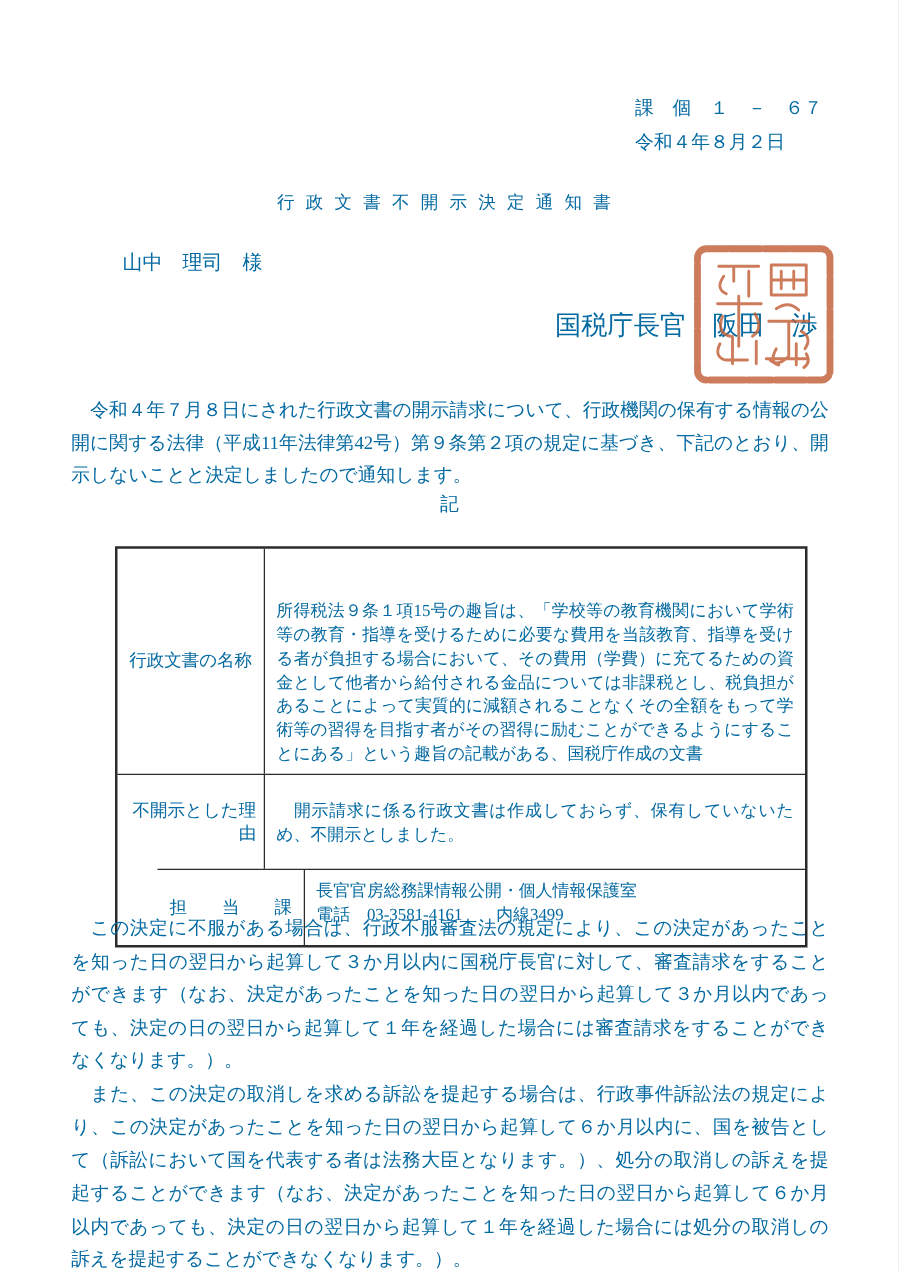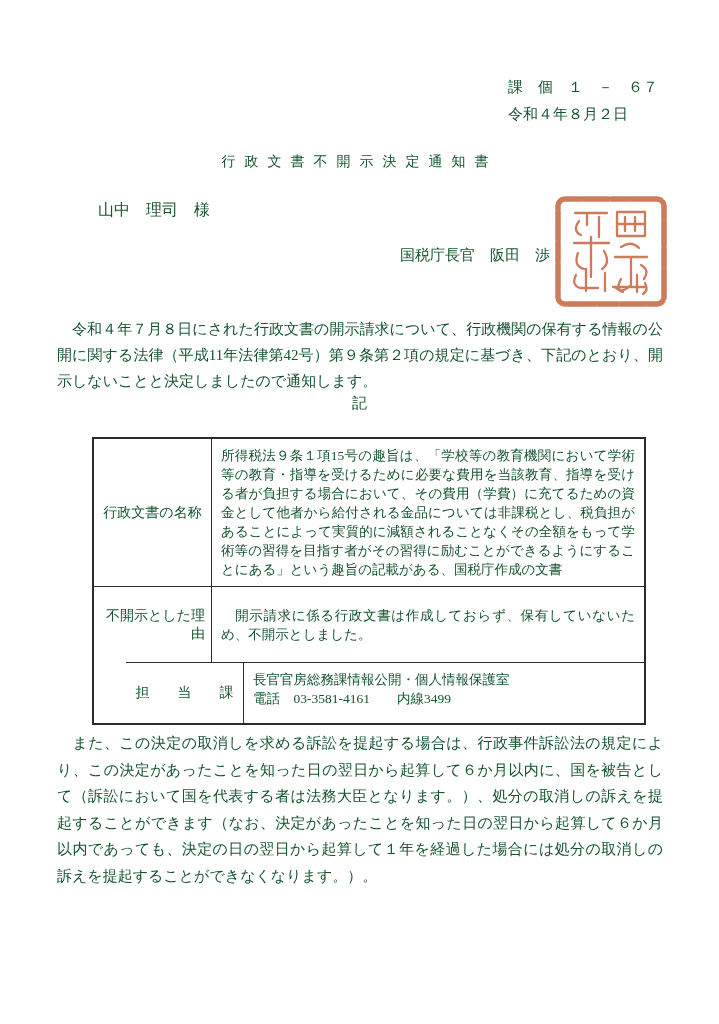--- a/index.html
+++ b/index.html
@@ -2,41 +2,41 @@
 <html><head>
 <meta charset="utf-8">
 <style>
   html,body { margin:0; padding:0; background:#d9d9d9; }
   .page {
     position:relative;
     width:719px; height:1024px;
     margin:0 auto;
     background:#ffffff;
     font-family:"Liberation Serif","DejaVu Serif",serif;
-    color:#14532d;
+    color:#0369a1;
     overflow:hidden;
   }
   .ref-block {
     position:absolute; top:74px; left:508px;
     font-size:15px; line-height:27px;
     white-space:nowrap;
   }
   .doc-title {
     position:absolute; top:153px; left:0; width:100%;
     text-align:center;
     font-size:14px; letter-spacing:9px;
     white-space:nowrap;
   }
   .addressee {
     position:absolute; top:200px; left:98px;
     font-size:16px;
   }
   .issuer {
-    position:absolute; top:246px; left:400px;
-    font-size:15px; white-space:nowrap;
+    position:absolute; top:246px; left:444px;
+    font-size:21px; white-space:nowrap;
   }
   .seal {
     position:absolute; top:191px; left:551px;
     width:120px; height:120px;
   }
   .intro {
     position:absolute; top:316px; left:57px; width:606px;
     font-size:15px; line-height:26px;
     text-align:justify;
   }
@@ -61,21 +61,21 @@
     box-sizing:border-box;
     padding:4px 6px;
   }
   .t-value {
     flex:1 1 auto;
     padding:7px 9px;
     line-height:19px;
     text-align:justify;
     box-sizing:border-box;
   }
-  .t-row-name  .t-value { min-height:129px; }
+  .t-row-name  .t-value { min-height:129px;margin-top:33px; }
   .t-row-reason{ min-height:75px; }
   .t-row-reason .t-value { display:flex; flex-direction:column; justify-content:center; }
   .t-row-section{ min-height:60px;margin-left:32px; }
   .t-row-section .t-value { display:flex; flex-direction:column; justify-content:flex-start; }
   .appeals {
     position:absolute; top:730px; left:57px; width:606px;
     font-size:15px; line-height:26.5px;
     text-align:justify;
   }
   .appeals p { margin:0; }
@@ -130,16 +130,17 @@
     <div class="t-row t-row-section">
       <div class="t-label">担　　当　　課</div>
       <div class="t-value">
         <span>長官官房総務課情報公開・個人情報保護室</span>
         <span>電話　03-3581-4161　　内線3499</span>
       </div>
     </div>
   </div>
 
   <div class="appeals">
+    <p>　この決定に不服がある場合は、行政不服審査法の規定により、この決定があったことを知った日の翌日から起算して３か月以内に国税庁長官に対して、審査請求をすることができます（なお、決定があったことを知った日の翌日から起算して３か月以内であっても、決定の日の翌日から起算して１年を経過した場合には審査請求をすることができなくなります。）。</p>
     <p>　また、この決定の取消しを求める訴訟を提起する場合は、行政事件訴訟法の規定により、この決定があったことを知った日の翌日から起算して６か月以内に、国を被告として（訴訟において国を代表する者は法務大臣となります。）、処分の取消しの訴えを提起することができます（なお、決定があったことを知った日の翌日から起算して６か月以内であっても、決定の日の翌日から起算して１年を経過した場合には処分の取消しの訴えを提起することができなくなります。）。</p>
   </div>
 
 </div>
 
 </body></html>

